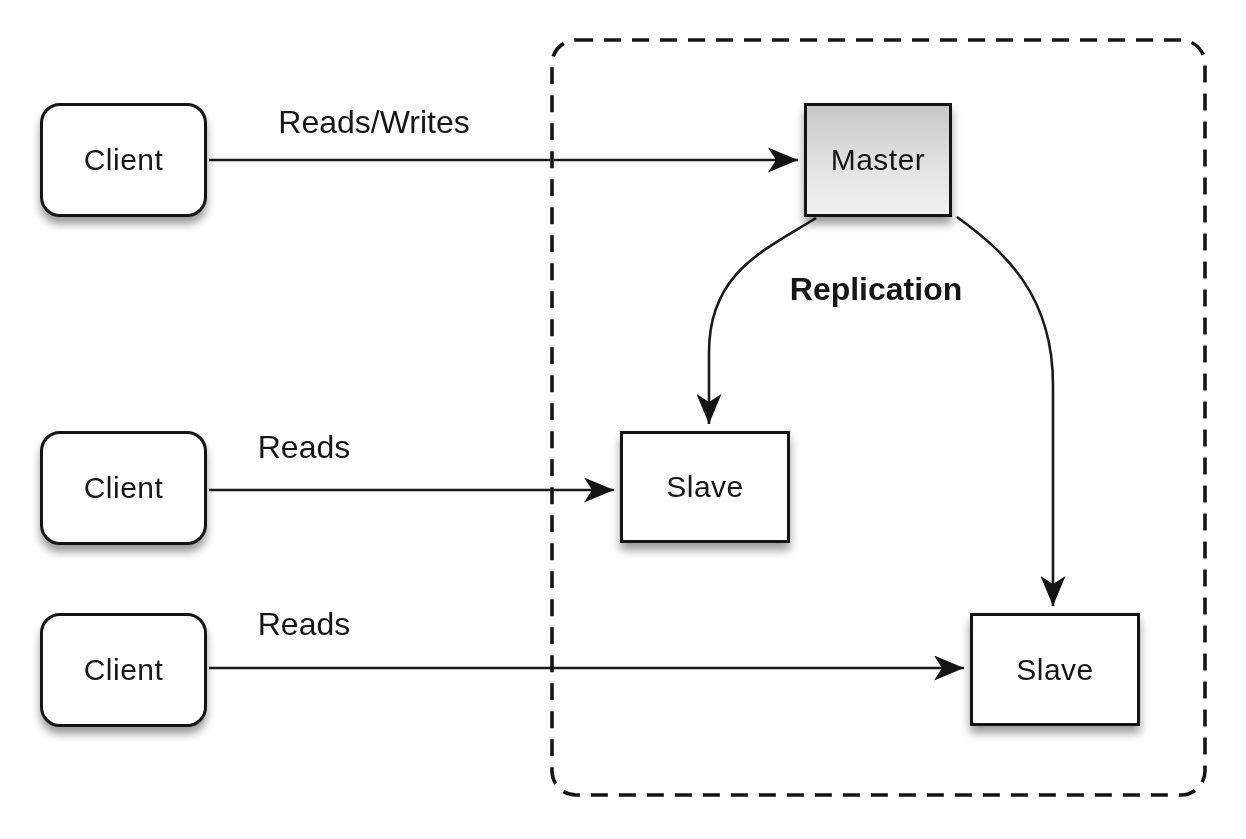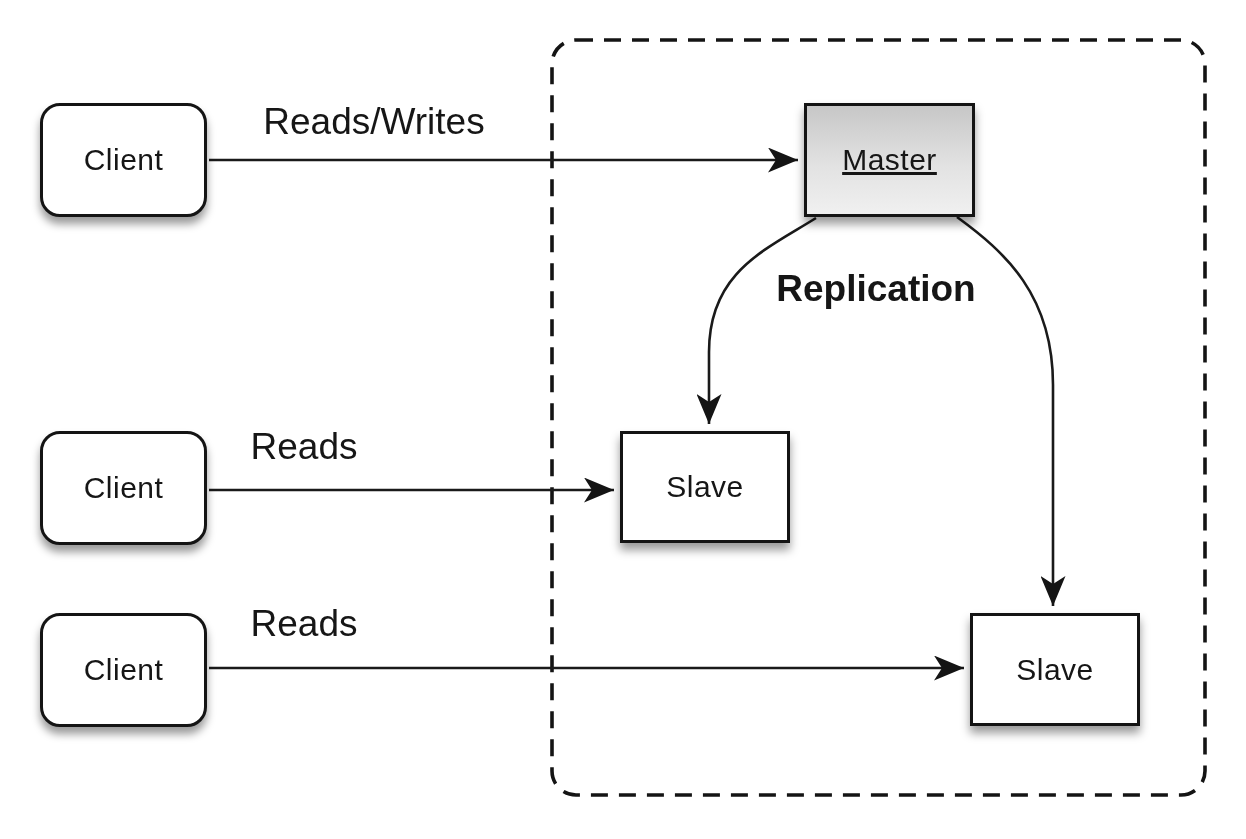--- a/index.html
+++ b/index.html
@@ -33,28 +33,28 @@
     font-size: 30px;
     letter-spacing: 0.5px;
     box-shadow: 0 7px 9px rgba(0,0,0,0.40);
   }
   .node.rounded {
     border-radius: 20px;
   }
   .client-1 { left: 40px;  top: 103px; width: 167px; height: 114px; }
   .client-2 { left: 40px;  top: 431px; width: 167px; height: 114px; }
   .client-3 { left: 40px;  top: 613px; width: 167px; height: 114px; }
-  .master   { left: 804px; top: 103px; width: 171px; height: 114px;
-              background: linear-gradient(180deg, #c7c7c7 0%, #e2e2e2 55%, #f0f0f0 100%); text-decoration: underline; }
+  .master   { left: 804px; top: 103px; width: 148px; height: 114px;
+              background: linear-gradient(180deg, #c7c7c7 0%, #e2e2e2 55%, #f0f0f0 100%); }
   .slave-1  { left: 620px; top: 431px; width: 170px; height: 112px; }
   .slave-2  { left: 970px; top: 613px; width: 170px; height: 113px; }
   .edge-label {
     position: absolute;
     transform: translate(-50%, -50%);
-    font-size: 37px;
+    font-size: 32px;
     white-space: nowrap;
     color: #161616;
   }
   .lbl-reads-writes { left: 374px; top: 122px; }
   .lbl-reads-top    { left: 304px; top: 447px; }
   .lbl-reads-bottom { left: 304px; top: 624px; }
   .lbl-replication  { left: 876px; top: 289px; font-weight: bold; }
 </style>
 </head>
 <body>

